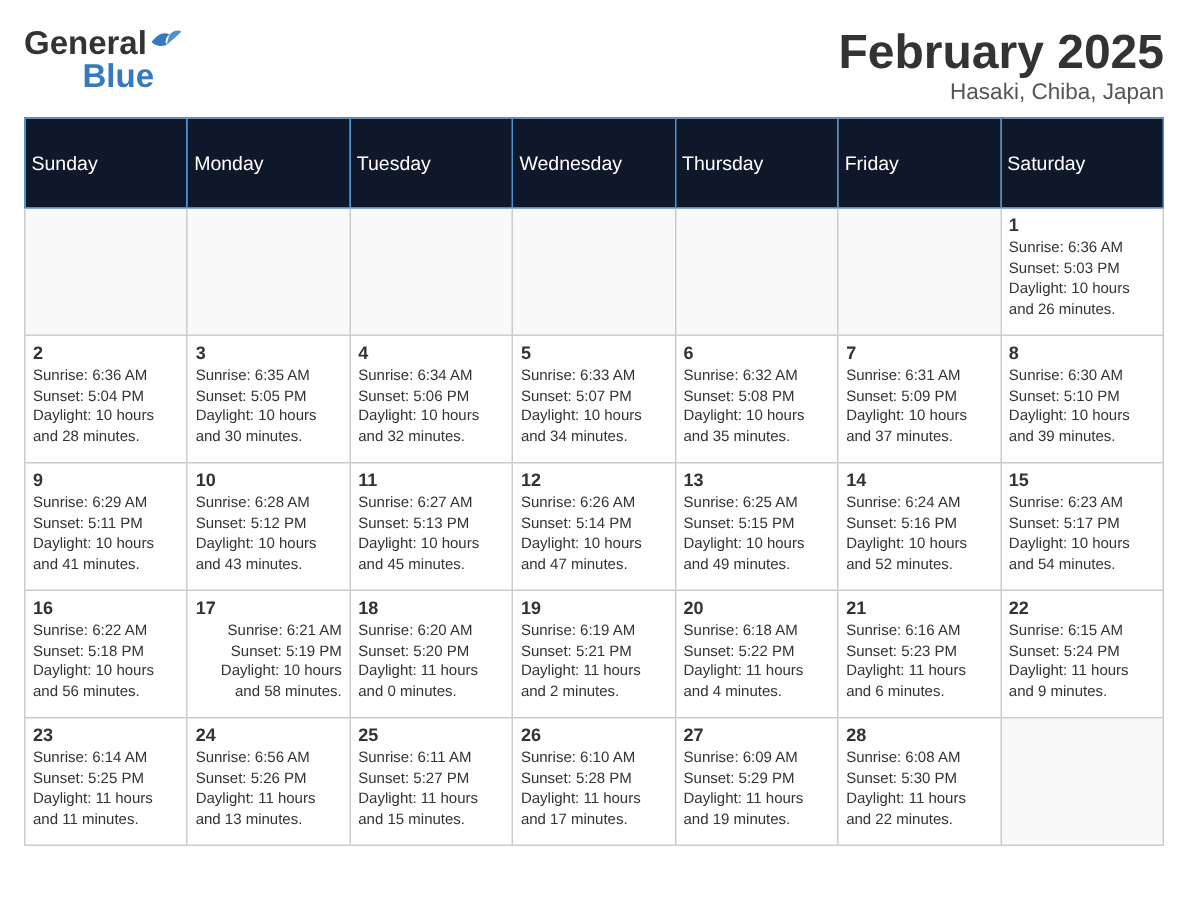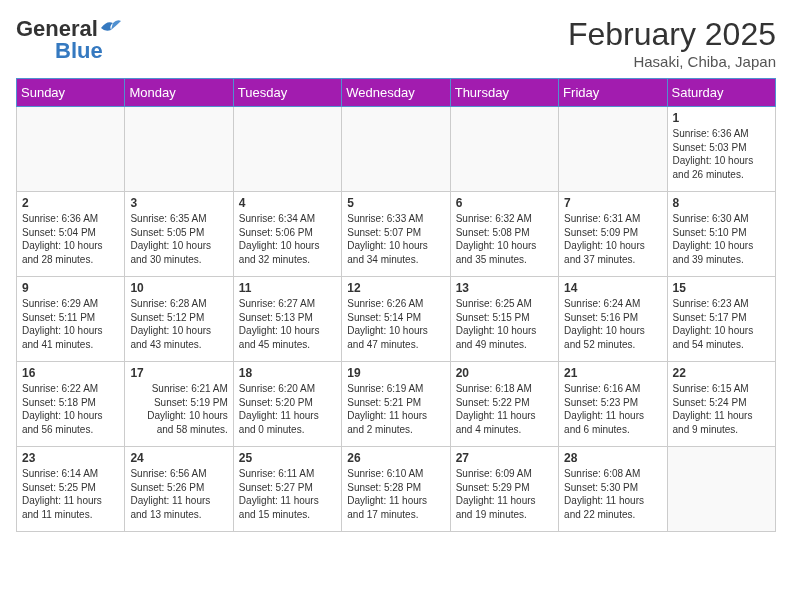--- a/index.html
+++ b/index.html
@@ -20,36 +20,36 @@
       display: flex;
       flex-direction: column;
       align-items: flex-start;
     }
     .title-block {
       text-align: right;
     }
     .month-title {
       font-size: 32px;
       color: #333;
-      font-weight: normal;
+      font-weight: bold;
     }
     .location {
       font-size: 15px;
       color: #555;
     }
     .calendar {
       width: 100%;
       border-collapse: collapse;
       border: 1px solid #ccc;
     }
     .calendar th {
-      background-color: #a21caf;
+      background-color: #0f172a;
       color: #fff;
       font-size: 13px;
-      padding: 6px 4px;
+      padding: 22px 4px;
       text-align: left;
       border: 1px solid #5090d0;
       font-weight: normal;
     }
     .calendar td {
       border: 1px solid #ccc;
       vertical-align: top;
       padding: 4px 5px;
       width: 107px;
       min-height: 80px;

